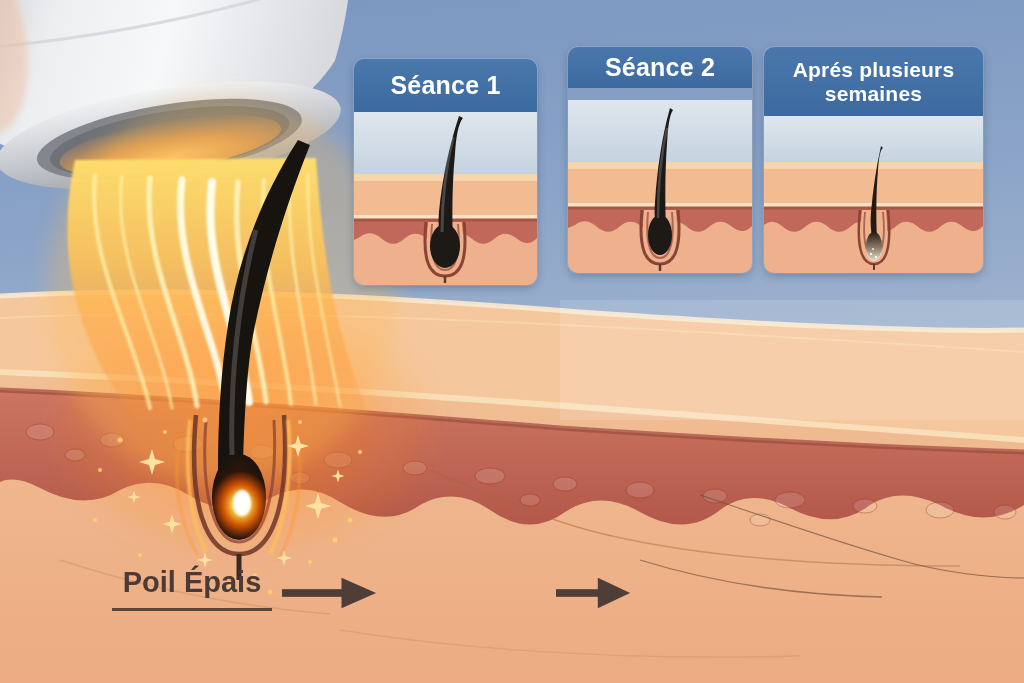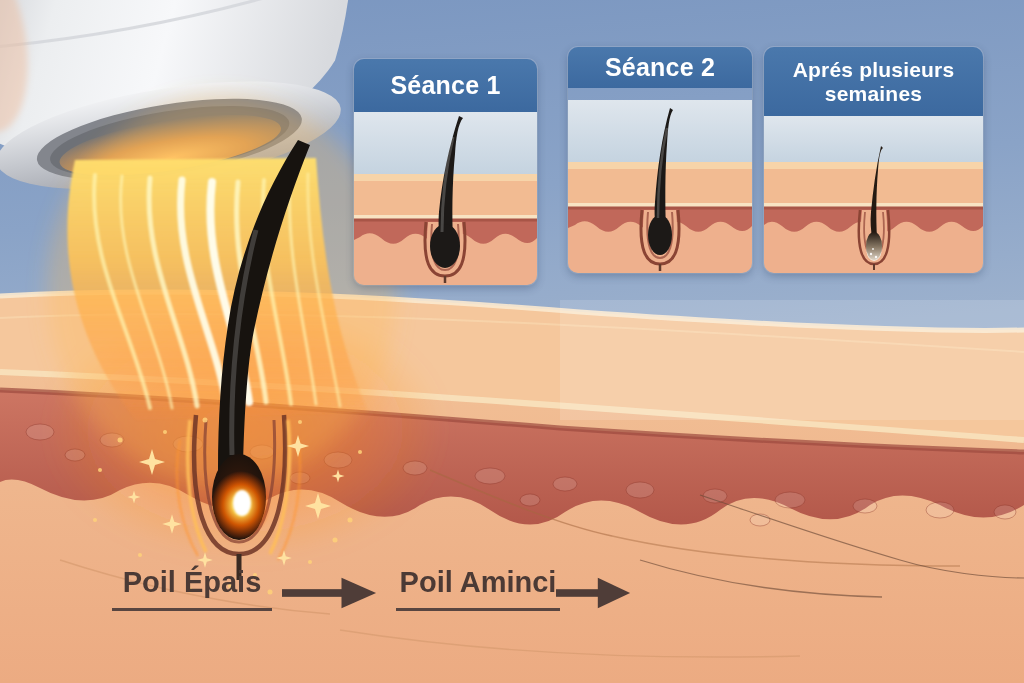--- a/index.html
+++ b/index.html
@@ -329,23 +329,20 @@
 
   <div class="caption-arrow" style="left:282px;top:576px;">
     <svg viewBox="0 0 100 34">
         <g fill="#4f3d38">
       <rect x="0" y="13" width="64" height="8"></rect>
           <polygon points="62,1 62,33 98,17"></polygon>
     </g>
       </svg>
   </div>
 
-  <div class="caption-label" style="left:396px;top:566px;width:164px;">
-    <span>Poil Aminci</span>
-  </div>
 
   <div class="caption-arrow" style="left:556px;top:576px;width:76px;">
     <svg viewBox="0 0 80 34">
         <g fill="#4f3d38">
       <rect x="0" y="13" width="46" height="8"></rect>
           <polygon points="44,1 44,33 78,17"></polygon>
     </g>
       </svg>
   </div>
 

